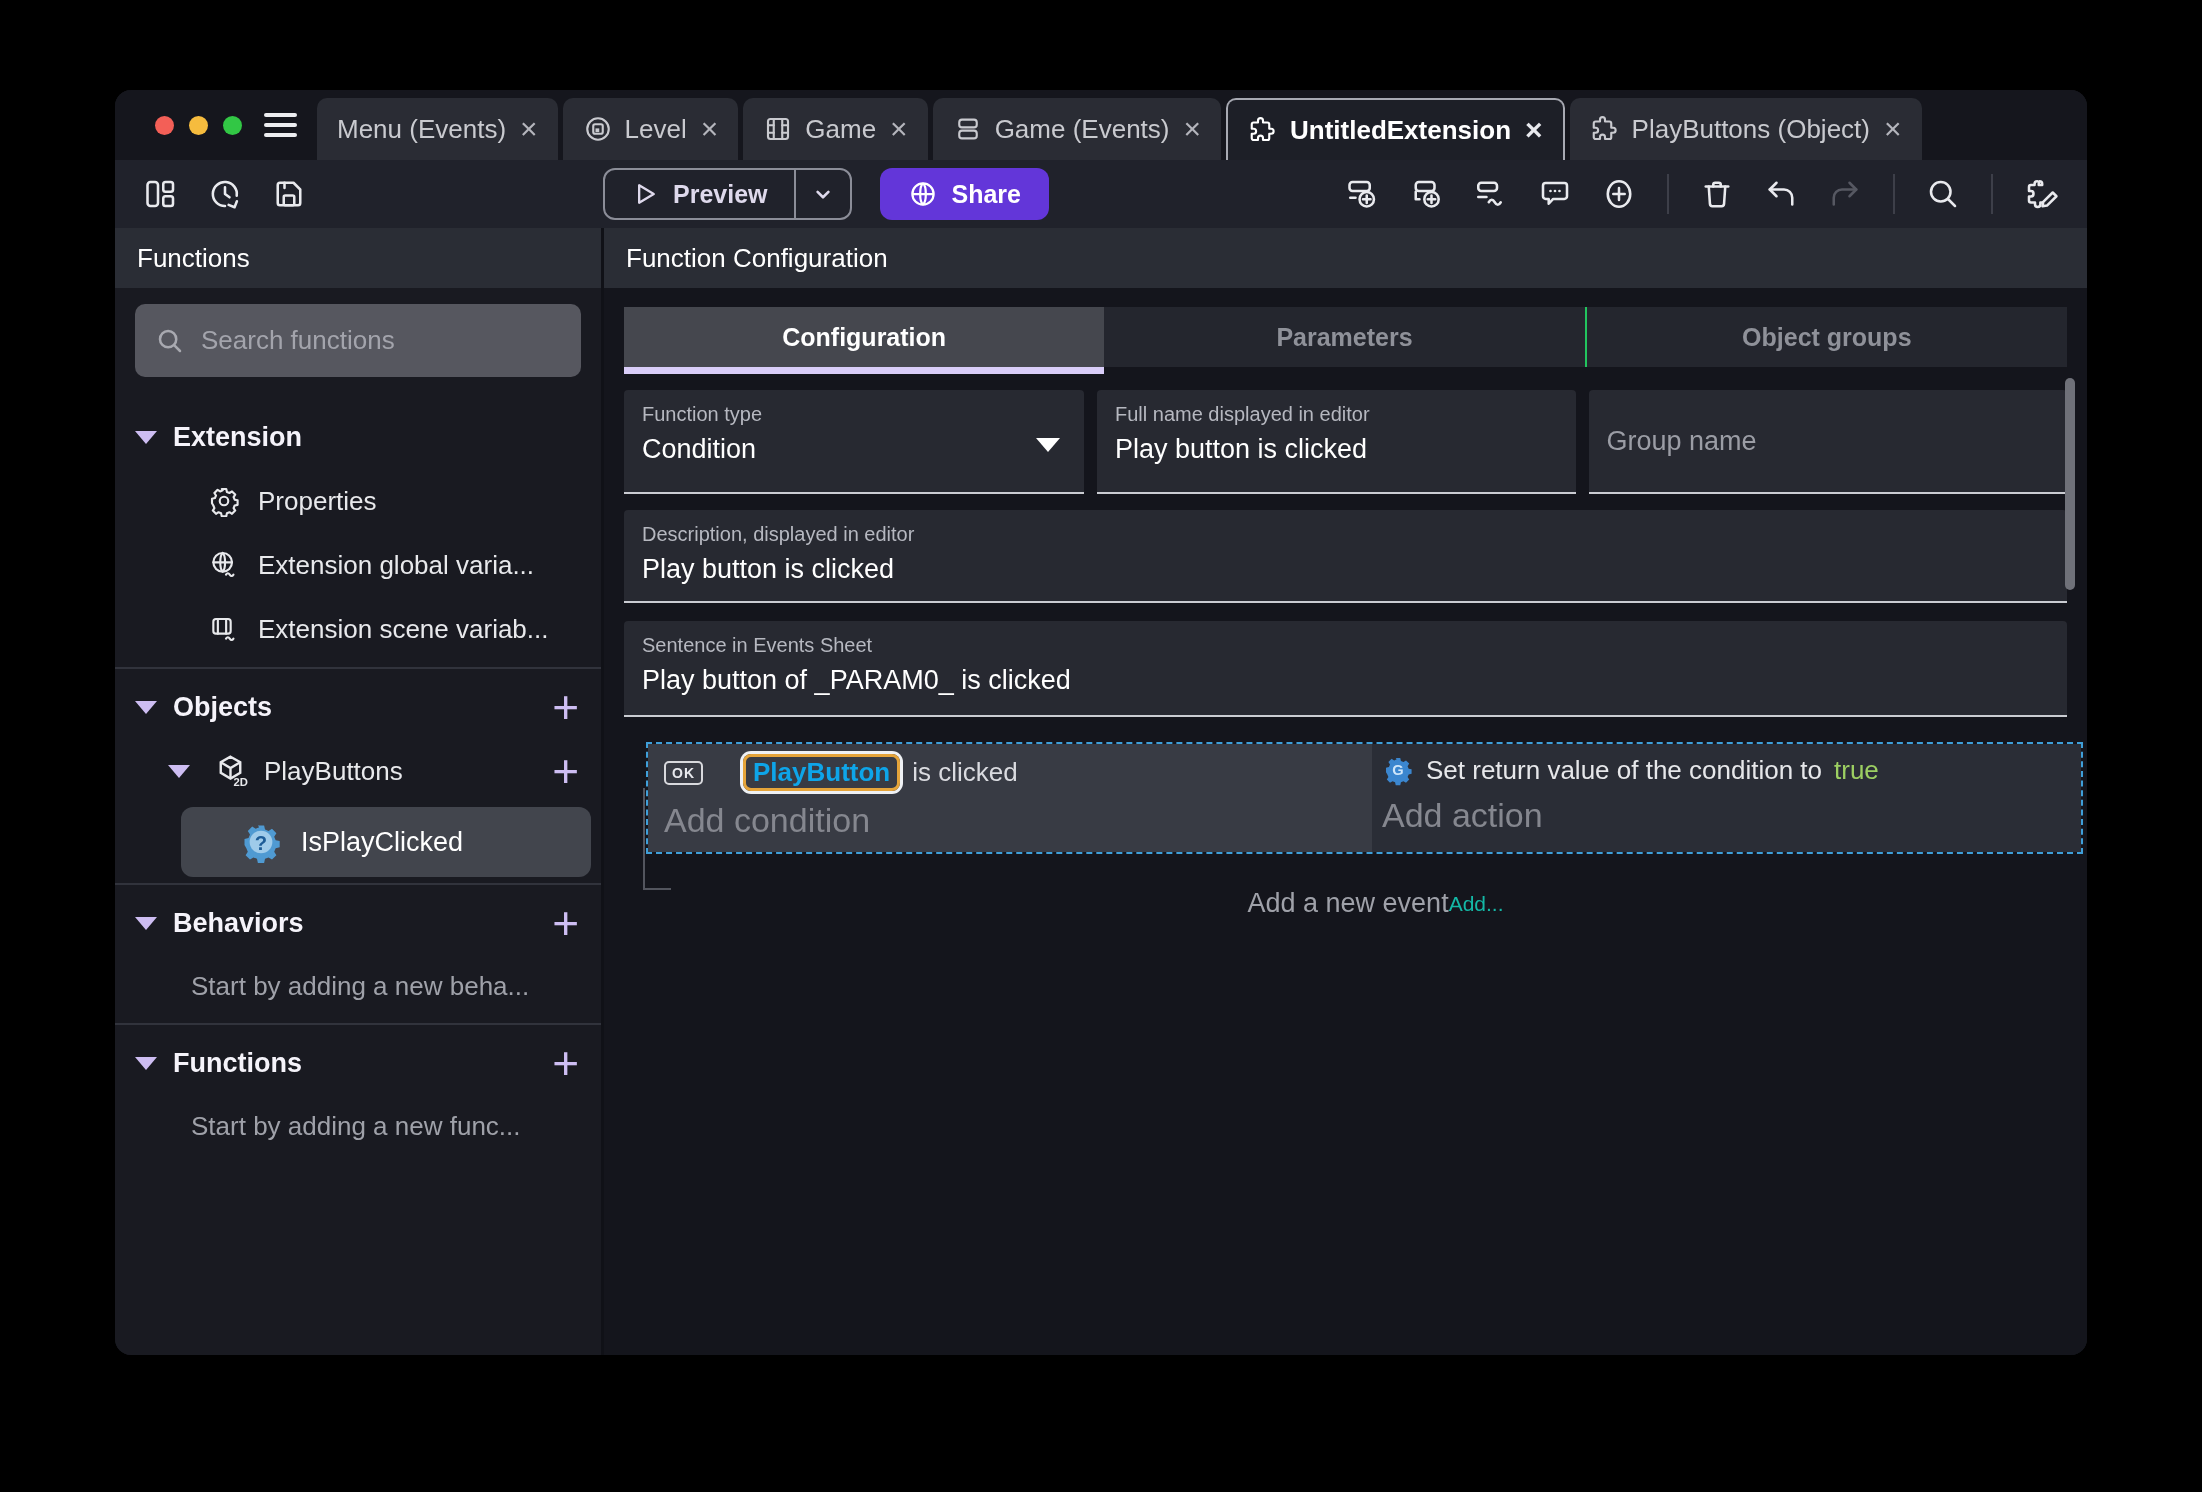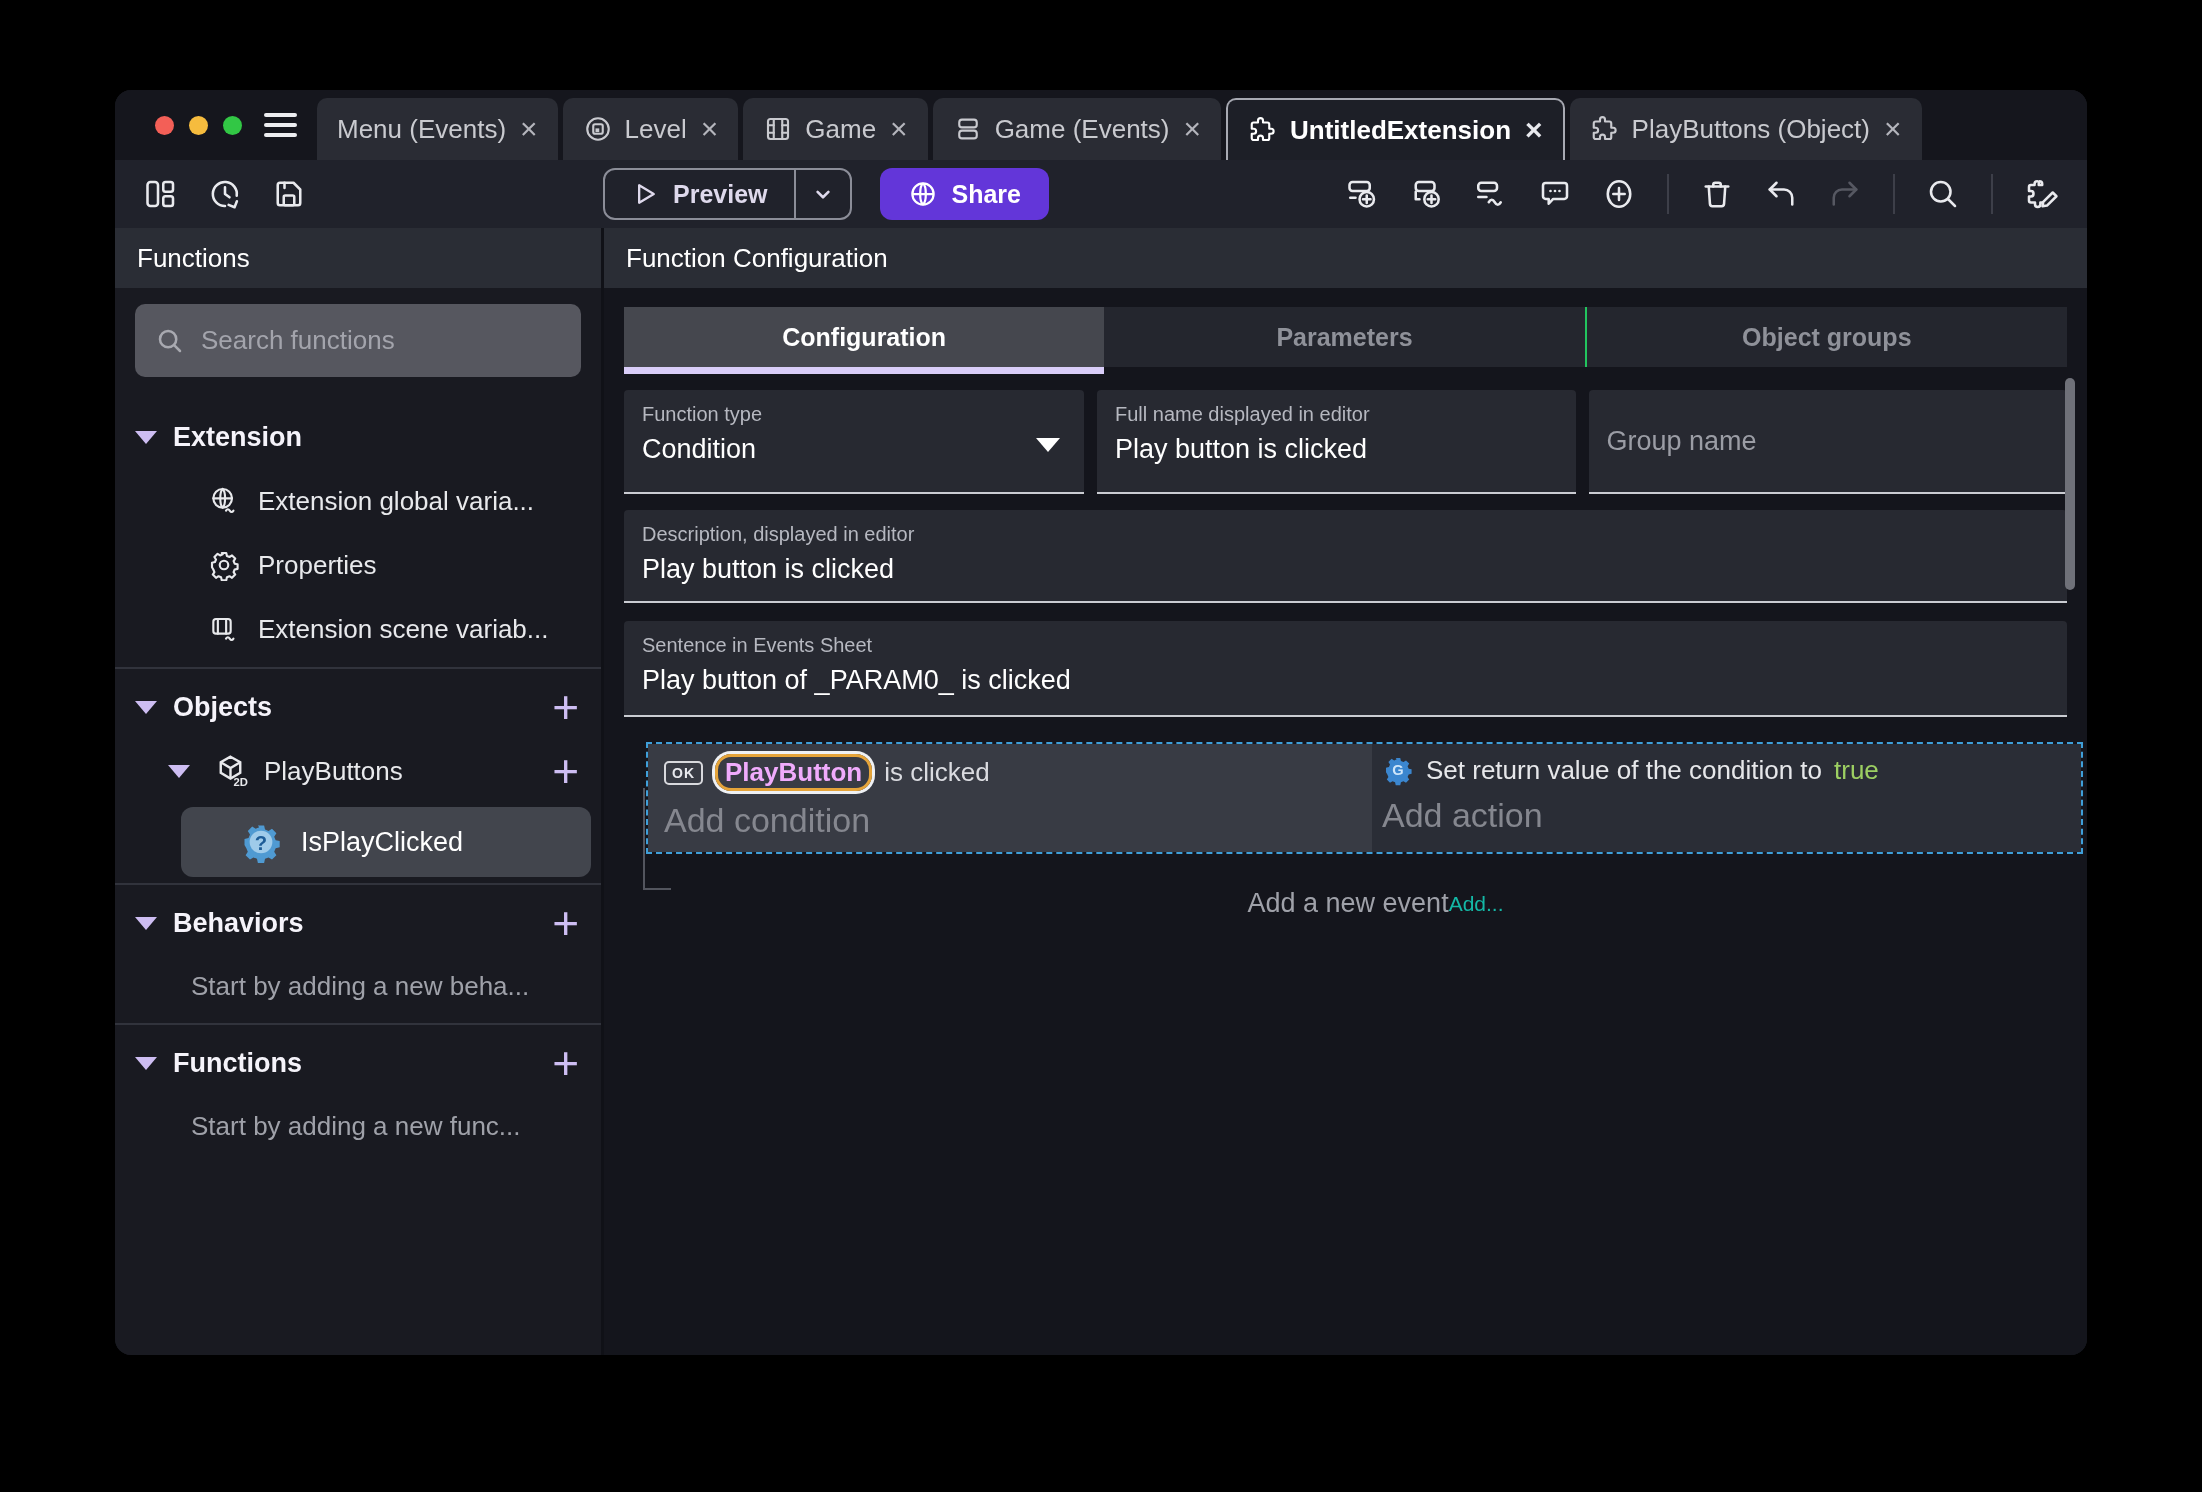--- a/index.html
+++ b/index.html
@@ -93,22 +93,22 @@
   .box-desc { margin-top:16px; height:93px; }
   .box-sentence { margin-top:18px; height:96px; }
 
   .events { margin-top:25px; position:relative; flex:1; }
   .event { margin-left:42px; margin-right:4px; border:2px dashed #3f9fd9; display:flex; }
   .cond-col { width:724px; flex-shrink:0; background:#383b44; padding:10px 0 12px 16px; }
   .act-col { flex:1; background:#2a2d36; padding:10px 0 12px 10px; min-width:0; }
   .cond-line { display:flex; align-items:center; gap:12px; font-size:26px; color:#dadbe0; }
   .ok-chip { border:2px solid #d8d9dd; border-radius:5px; font-size:14px; font-weight:700; color:#e8e9ee;
              padding:2px 6px; letter-spacing:1px; flex-shrink:0; }
-  .obj-chip { color:#f0abfc; font-weight:700; border:3px solid #e5a43a; border-radius:16px; padding:0 7px;
-              box-shadow:0 0 0 3px #eff1f4; cursor:pointer; }
+  .obj-chip { color:#0ea5e9; font-weight:700; border:3px solid #e5a43a; border-radius:8px; padding:0 7px;
+              box-shadow:0 0 0 3px #eff1f4; cursor:pointer;margin-left:28px; }
   .add-line { color:#85878f; font-size:34px; margin-top:10px; cursor:pointer; }
   .act-line { display:flex; align-items:center; gap:12px; font-size:26px; color:#e6e7ea; }
   .act-line svg { width:32px; height:32px; flex-shrink:0; }
   .true-val { color:#9ccf62; }
   .add-event-row { margin:34px 14px 0 74px; display:flex; justify-content:center; align-items:center; }
   .add-event-label { color:#9fa1a9; font-size:27px; cursor:pointer; }
   .add-more-label { color:#14b8a6; font-size:21px; cursor:pointer; }
   .connector { position:absolute; left:39px; top:46px; width:28px; height:102px;
                border-left:2px solid #53555e; border-bottom:2px solid #53555e; }
   .scrollbar { position:absolute; right:12px; top:150px; width:10px; height:212px; background:#6f7179; border-radius:5px; cursor:pointer; }
@@ -325,33 +325,33 @@
 
         <div class="tree">
 
           <div class="trow sec">
             <span class="tri"></span>
             <span class="sec-label">Extension</span>
           </div>
 
           <div class="trow titem">
             <svg viewBox="0 0 24 24">
+              <path d="M10.3 3h3.4l.5 2.2 1.9.8 1.9-1.2 2.4 2.4-1.2 1.9.8 1.9 2.2.5v3.4l-2.2.5-.8 1.9 1.2 1.9-2.4 2.4-1.9-1.2-1.9.8-.5 2.2h-3.4l-.5-2.2-1.9-.8-1.9 1.2-2.4-2.4 1.2-1.9-.8-1.9L3 13.7v-3.4l2.2-.5.8-1.9-1.2-1.9L7.2 3.6l1.9 1.2 1.9-.8z"></path>
+              <circle cx="12" cy="12" r="3.2"></circle>
+            </svg>
+            <span>Properties</span>
+          </div>
+
+          <div class="trow titem">
+            <svg viewBox="0 0 24 24">
               <circle cx="11" cy="10" r="7"></circle>
                 <path d="M4 10h14M11 3c-2.4 2-2.4 12 0 14M11 3c2.4 2 2.4 12 0 14"></path>
               <path d="M13.5 19.2c.9-1.4 1.9-1.4 2.8 0s1.9 1.4 2.8 0"></path>
             </svg>
             <span>Extension global varia...</span>
-          </div>
-
-          <div class="trow titem">
-            <svg viewBox="0 0 24 24">
-              <path d="M10.3 3h3.4l.5 2.2 1.9.8 1.9-1.2 2.4 2.4-1.2 1.9.8 1.9 2.2.5v3.4l-2.2.5-.8 1.9 1.2 1.9-2.4 2.4-1.9-1.2-1.9.8-.5 2.2h-3.4l-.5-2.2-1.9-.8-1.9 1.2-2.4-2.4 1.2-1.9-.8-1.9L3 13.7v-3.4l2.2-.5.8-1.9-1.2-1.9L7.2 3.6l1.9 1.2 1.9-.8z"></path>
-              <circle cx="12" cy="12" r="3.2"></circle>
-            </svg>
-            <span>Properties</span>
           </div>
 
           <div class="trow titem">
             <svg viewBox="0 0 24 24">
               <rect x="4" y="4.5" width="13" height="11" rx="2"></rect>
                 <path d="M7.4 4.5v11M13.6 4.5v11"></path>
               <path d="M13.5 19.2c.9-1.4 1.9-1.4 2.8 0s1.9 1.4 2.8 0"></path>
             </svg>
             <span>Extension scene variab...</span>
           </div>

